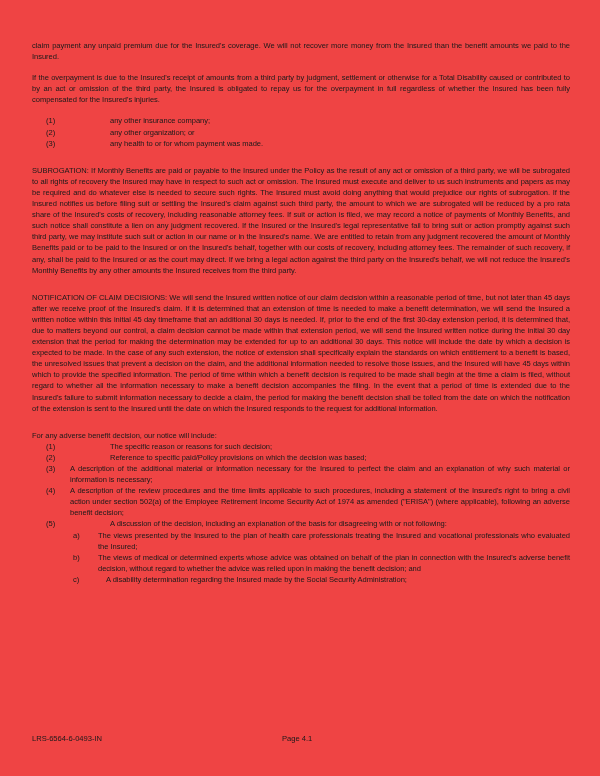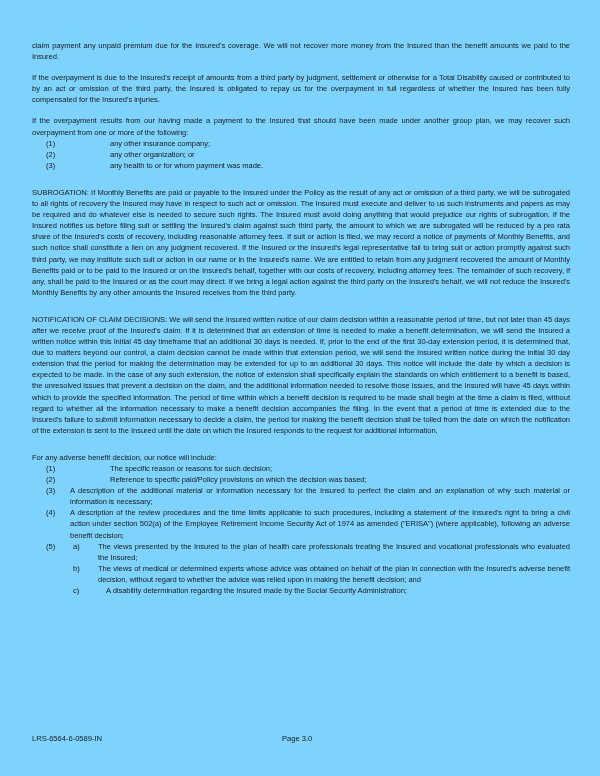--- a/index.html
+++ b/index.html
@@ -13,21 +13,21 @@
     position: relative;
     font-family: "Liberation Sans", sans-serif;
     color: #1a1a1a;
     -webkit-font-smoothing: antialiased;
   }
   .page {
     position: absolute;
     left: 0; top: 0;
     width: 600px;
     height: 776px;
-    background: #7dd3fc;
+    background: #ef4444;
     overflow: hidden;
   }
   .content {
     position: absolute;
     left: 32px;
     top: 40px;
     width: 538px;
   }
   p.body-para {
     margin: 0 0 10px 0;
@@ -136,21 +136,20 @@
 <body>
 
 <div class="page">
 
   <div class="content">
 
     <p class="body-para">claim payment any unpaid premium due for the Insured's coverage. We will not recover more money from the Insured than the benefit amounts we paid to the Insured.</p>
 
     <p class="body-para">If the overpayment is due to the Insured's receipt of amounts from a third party by judgment, settlement or otherwise for a Total Disability caused or contributed to by an act or omission of the third party, the Insured is obligated to repay us for the overpayment in full regardless of whether the Insured has been fully compensated for the Insured's injuries.</p>
 
-    <p class="body-para tight">If the overpayment results from our having made a payment to the Insured that should have been made under another group plan, we may recover such overpayment from one or more of the following:</p>
 
     <ul class="numlist">
       <li>
         <span class="marker">(1)</span>
         <span class="itemtext nojust">any other insurance company;</span>
       </li>
       <li>
         <span class="marker">(2)</span>
         <span class="itemtext nojust">any other organization; or</span>
       </li>
@@ -184,37 +183,38 @@
       <li>
         <span class="marker">(3)</span>
         <span class="itemtext">A description of the additional material or information necessary for the Insured to perfect the claim and an explanation of why such material or information is necessary;</span>
       </li>
       <li>
         <span class="marker">(4)</span>
         <span class="itemtext">A description of the review procedures and the time limits applicable to such procedures, including a statement of the Insured's right to bring a civil action under section 502(a) of the Employee Retirement Income Security Act of 1974 as amended ("ERISA") (where applicable), following an adverse benefit decision;</span>
       </li>
       <li>
         <span class="marker">(5)</span>
+        <span class="itemtext nojust">A discussion of the decision, including an explanation of the basis for disagreeing with or not following:</span>
         <ul class="alphalist">
           <li>
             <span class="marker">a)</span>
             <span class="itemtext">The views presented by the Insured to the plan of health care professionals treating the Insured and vocational professionals who evaluated the Insured;</span>
           </li>
           <li>
             <span class="marker">b)</span>
             <span class="itemtext">The views of medical or determined experts whose advice was obtained on behalf of the plan in connection with the Insured's adverse benefit decision, without regard to whether the advice was relied upon in making the benefit decision; and</span>
           </li>
           <li>
             <span class="marker">c)</span>
             <span class="itemtext nojust">A disability determination regarding the Insured made by the Social Security Administration;</span>
           </li>
         </ul>
       </li>
     </ul>
 
   </div>
 
   <div class="footer">
-    <span class="doc-code">LRS-6564-6-0589-IN</span>
-    <span class="page-num">Page 3.0</span>
+    <span class="doc-code">LRS-6564-6-0493-IN</span>
+    <span class="page-num">Page 4.1</span>
   </div>
 
 </div>
 
 </body></html>

